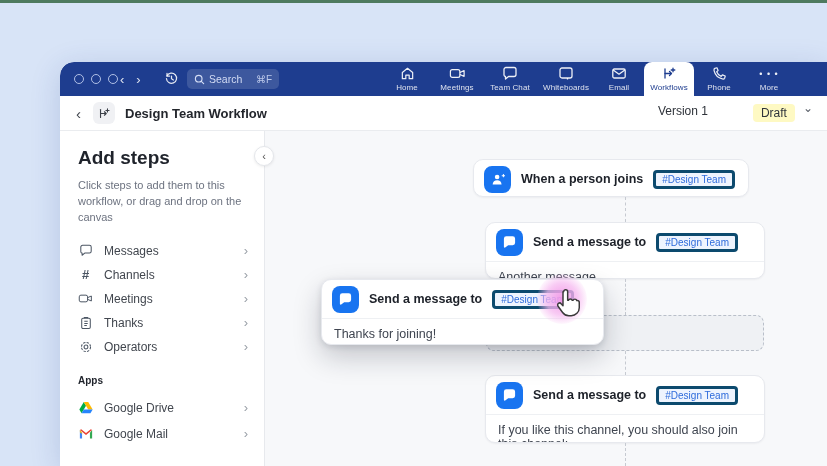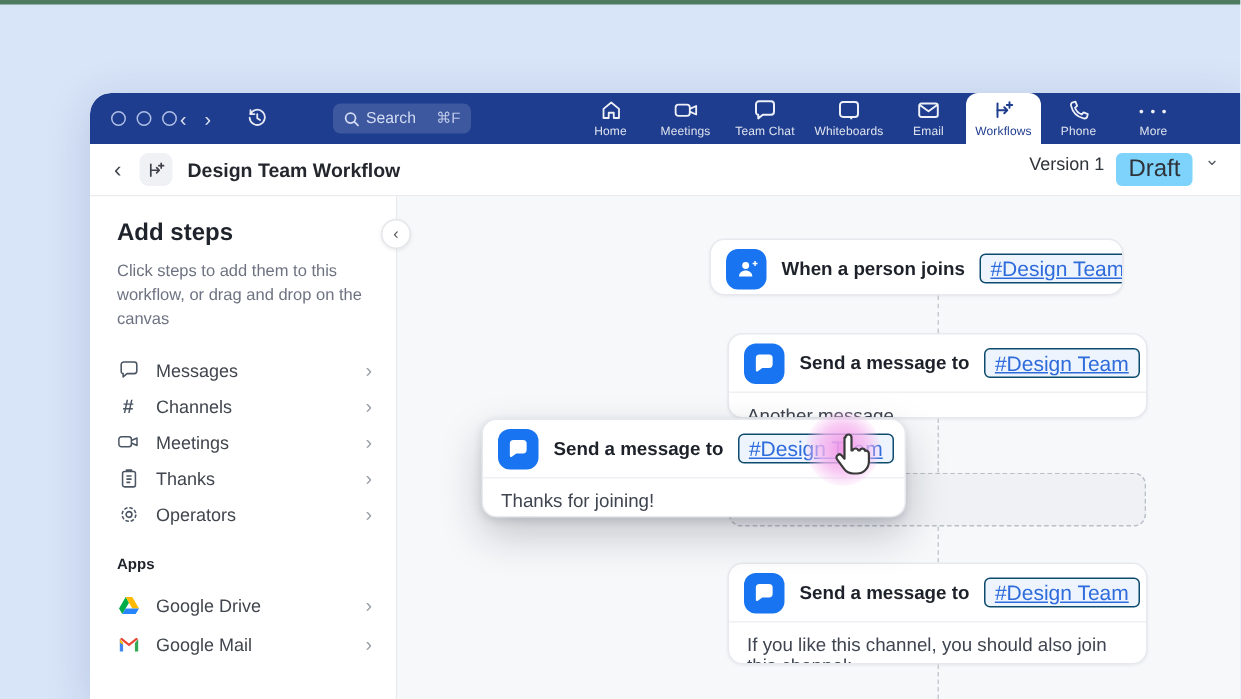--- a/index.html
+++ b/index.html
@@ -16,21 +16,21 @@
   .navbar { position:absolute; left:0; top:0; right:0; height:34px; background:#1e3d8f;
             border-top-left-radius:14px; }
   .win-controls { position:absolute; left:14px; top:0; height:34px; display:flex; align-items:center; gap:7px; }
   .win-circle { width:10px; height:10px; border:1.4px solid rgba(200,213,243,.85); border-radius:50%; }
   .nav-arrows { position:absolute; left:60px; top:0; height:34px; display:flex; align-items:center; gap:12px;
                 color:rgba(255,255,255,.85); font-size:13px; }
   .nav-arrows span { cursor:default; line-height:1; }
   .history-btn { position:absolute; left:104px; top:9px; }
   .search-box { position:absolute; left:127px; top:7px; width:92px; height:20px; border-radius:5px;
                 background:rgba(255,255,255,.14); display:flex; align-items:center; padding:0 7px;
-                color:#d3dcf4; font-size:10.5px; gap:4px;margin-left:35px; }
+                color:#d3dcf4; font-size:10.5px; gap:4px; }
   .search-box .shortcut { margin-left:auto; font-size:10px; color:#bdc9ea; }
 
   .nav-items { position:absolute; left:322px; top:0; height:34px; display:flex; }
   .nav-item { width:50px; height:34px; display:flex; flex-direction:column; align-items:center;
               justify-content:center; gap:2px; color:rgba(255,255,255,.92); }
   .nav-item .lbl { font-size:8px; letter-spacing:.1px; color:rgba(255,255,255,.85); white-space:nowrap; }
   .nav-item.wide { width:56px; }
   .nav-item.active { background:#fff; border-top-left-radius:8px; border-top-right-radius:8px; color:#1e3d8f; }
   .nav-item.active .lbl { color:#1e3d8f; }
   .nav-item svg { display:block; }
@@ -38,49 +38,49 @@
 
   
   .header { position:absolute; left:0; top:34px; right:0; height:35px; background:#fff;
             border-bottom:1px solid #eaecef; display:flex; align-items:center; padding:0 14px 0 16px; }
   .back-chevron { font-size:15px; color:#41464e; margin-right:12px; }
   .wf-icon-tile { width:22px; height:22px; background:#f0f1f4; border-radius:6px; display:flex;
                   align-items:center; justify-content:center; margin-right:10px; }
   .page-title { font-size:13px; font-weight:bold; color:#23262c; }
   .header-right { margin-left:auto; display:flex; align-items:flex-start; gap:8px; }
   .version-label { font-size:12px; color:#2f333a; font-weight:500; }
-  .draft-badge { background:#7dd3fc; border-radius:4px; padding:2px 8px; font-size:16px; color:#2f333a; }
+  .draft-badge { background:#fef9c3; border-radius:4px; padding:2px 8px; font-size:12px; color:#2f333a;margin-left:37px; }
   .version-chevron { font-size:12px; color:#5a6069; margin-top:-3px; }
 
   
   .body-area { position:absolute; left:0; top:69px; right:0; bottom:0; display:flex; }
   .sidebar { width:205px; background:#fff; border-right:1px solid #e7e9ed; position:relative; padding:16px 14px 0 18px; }
-  .sb-title { font-size:16px; font-weight:bold; color:#1f232b; margin-bottom:9px; }
+  .sb-title { font-size:19px; font-weight:bold; color:#1f232b; margin-bottom:9px; }
   .sb-desc { font-size:11px; line-height:1.45; color:#6d7380; margin-bottom:13px; }
   .sb-item { height:24px; display:flex; align-items:center; gap:11px; color:#41464e; font-size:12px; }
   .sb-item .icn { width:15px; display:flex; justify-content:center; color:#4b5563; }
   .sb-item .chev { margin-left:auto; color:#9aa0a8; font-size:13px; margin-right:2px; }
   .sb-apps-title { font-size:10px; font-weight:bold; color:#1f232b; margin:16px 0 9px 0; }
   .sb-item.app { height:26px; }
   .collapse-btn { position:absolute; right:-10px; top:15px; width:20px; height:20px; background:#fff;
                   border:1px solid #e4e6ea; border-radius:50%; display:flex; align-items:center;
                   justify-content:center; font-size:11px; color:#555; box-shadow:0 1px 3px rgba(0,0,0,.08); z-index:5; }
   .hash-glyph { font-size:13px; font-weight:bold; }
 
   .canvas { flex:1; background:#f7f8fa; position:relative; }
 
   
   .card { position:absolute; background:#fff; border:1px solid #e7e9ee; border-radius:10px;
           box-shadow:0 1px 2px rgba(16,24,40,.05); overflow:hidden; }
   .card-head { height:38px; display:flex; align-items:center; padding:0 10px; gap:10px; }
   .blue-tile { width:27px; height:27px; background:#1874f0; border-radius:8px; display:flex;
                align-items:center; justify-content:center; flex:0 0 auto; }
   .card-title { font-size:12.5px; font-weight:bold; color:#1d2129; white-space:nowrap; }
-  .channel-pill { font-size:14px; color:#2e6bdb; background:#eef4fe; border:1px solid #0c4a6e;
-                  border-radius:4px; padding:1px 6px; white-space:nowrap;text-decoration:underline; }
+  .channel-pill { font-size:10px; color:#2e6bdb; background:#eef4fe; border:3px solid #0c4a6e;
+                  border-radius:4px; padding:1px 6px; white-space:nowrap; }
   .card-divider { height:1px; background:#eef0f3; }
   .card-body { padding:8px 12px; font-size:12.5px; color:#3f4550; }
 
   .connector { position:absolute; width:0; border-left:1.5px dashed #c6cad1; }
   .drop-target { position:absolute; border:1.5px dashed #b9bfc9; border-radius:8px; background:rgba(228,232,238,.45); }
 
   .floating { z-index:10; box-shadow:0 12px 28px rgba(16,24,40,.22), 0 2px 6px rgba(16,24,40,.12); overflow:visible; }
   .pink-glow { position:absolute; width:50px; height:50px; border-radius:50%; z-index:11;
                background:radial-gradient(circle, rgba(242,150,230,.95) 0%, rgba(246,185,240,.75) 45%, rgba(248,210,245,0) 75%); }
   .cursor-hand { position:absolute; z-index:12; }

